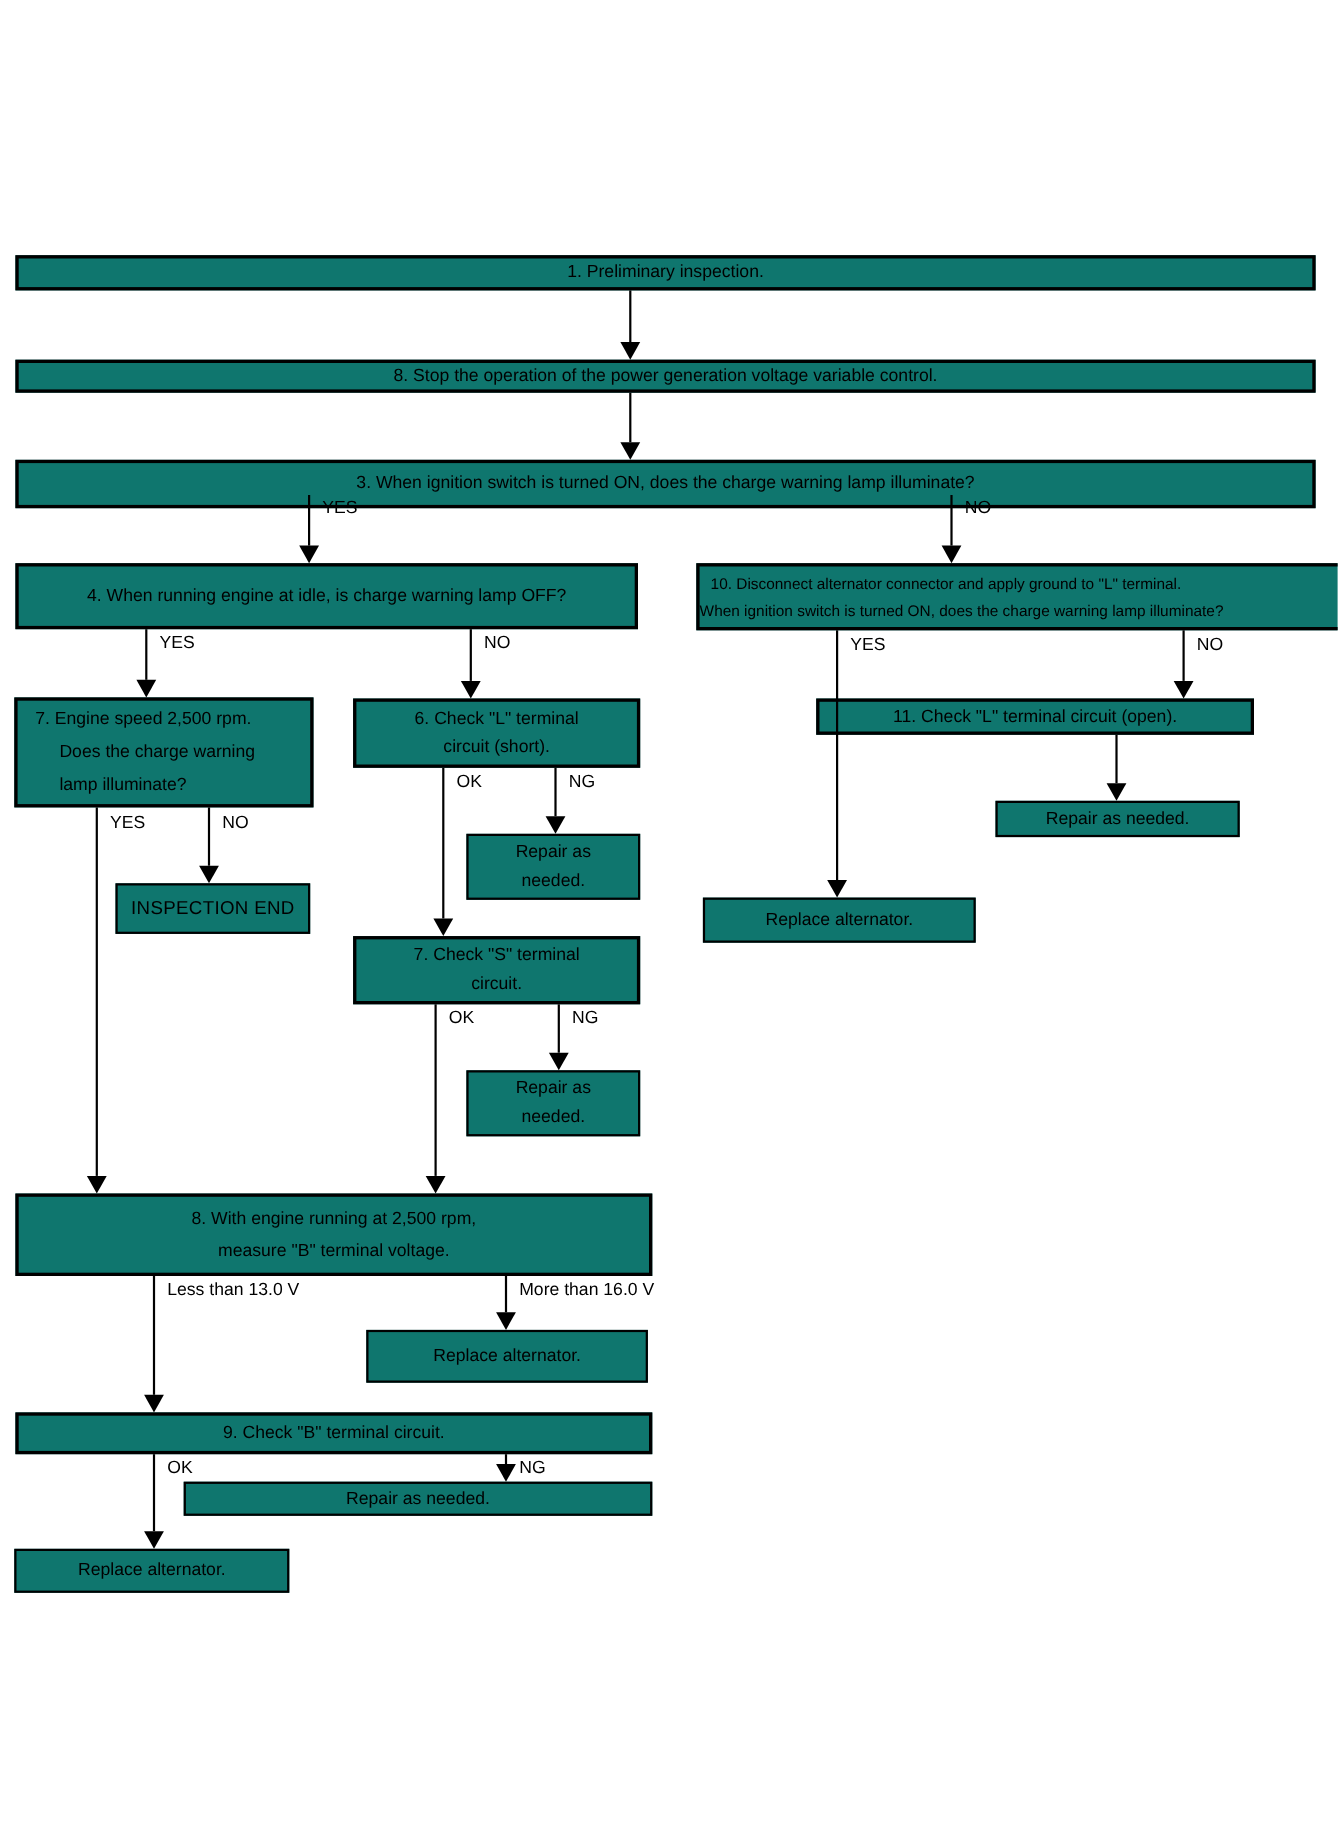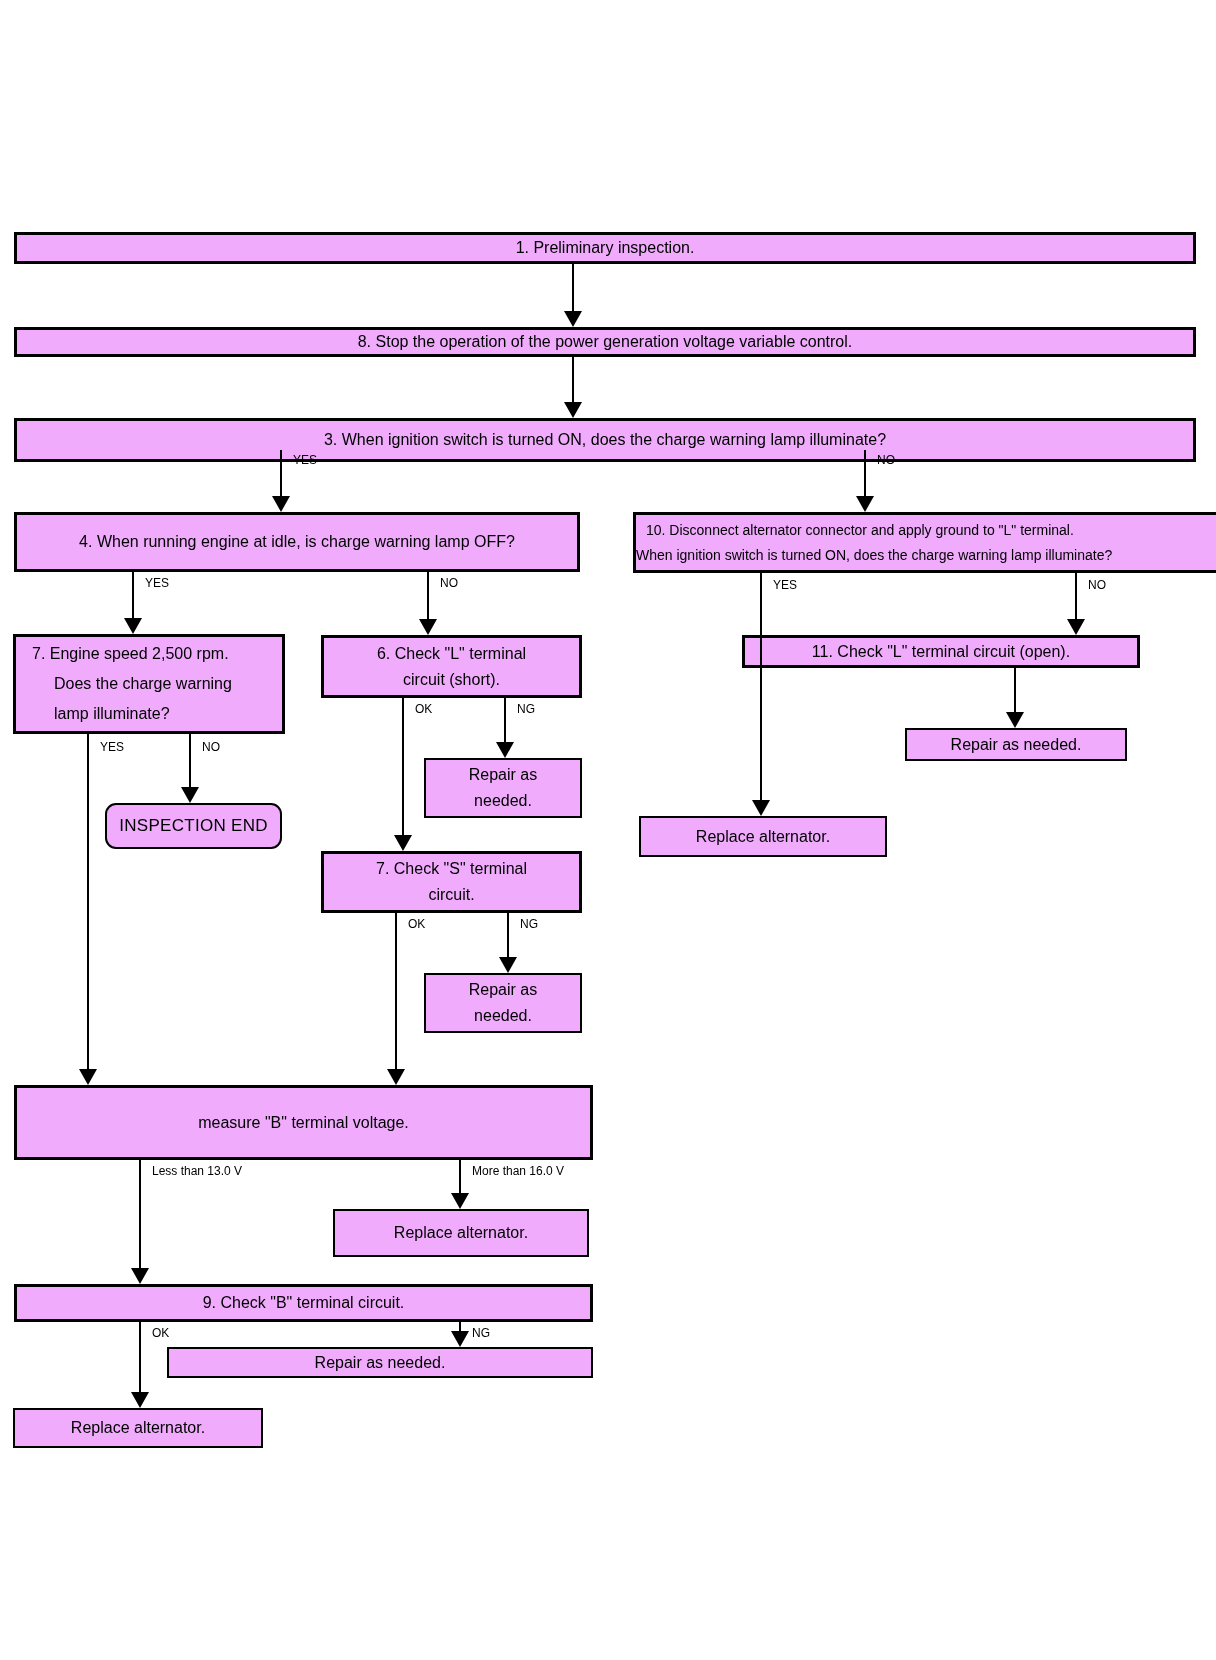--- a/index.html
+++ b/index.html
@@ -6,21 +6,21 @@
   #canvas {
     position: relative;
     width: 1216px;
     height: 1660px;
     background: #ffffff;
     font-family: "Liberation Sans", "DejaVu Sans", sans-serif;
     color: #000;
   }
   .node {
     position: absolute;
-    background: #f0abfc;
+    background: #0f766e;
     border: 2px solid #000;
     box-sizing: border-box;
     display: flex;
     flex-direction: column;
     justify-content: center;
     font-size: 16px;
     line-height: 26px;
   }
   .node.heavy { border-width: 3px; }
   .node.center { text-align: center; }
@@ -32,27 +32,27 @@
   }
   .arrowhead {
     position: absolute;
     width: 0; height: 0;
     border-left: 9px solid transparent;
     border-right: 9px solid transparent;
     border-top: 16px solid #000;
   }
   .elabel {
     position: absolute;
-    font-size: 12px;
+    font-size: 16px;
     white-space: nowrap;
   }
   .indent1 { padding-left: 16px; }
   .indent2 { padding-left: 38px; }
   .small-text { font-size: 14px; line-height: 25px; }
-  .inspend { font-size: 17px; letter-spacing: 0.3px; border-radius: 11px; }
+  .inspend { font-size: 17px; letter-spacing: 0.3px; }
 </style>
 </head>
 <body>
 
 <div id="canvas">
 
   <div class="node heavy center" style="left:14px; top:232px; width:1182px; height:32px;">1. Preliminary inspection.</div>
 
   <div class="node heavy center" style="left:14px; top:327px; width:1182px; height:30px;">8. Stop the operation of the power generation voltage variable control.</div>
 
@@ -82,20 +82,21 @@
     <div class="ln">7. Check "S" terminal</div>
     <div class="ln">circuit.</div>
   </div>
 
   <div class="node center" style="left:424px; top:973px; width:158px; height:60px;">
     <div class="ln">Repair as</div>
     <div class="ln">needed.</div>
   </div>
 
   <div class="node heavy center" style="left:14px; top:1085px; width:579px; height:75px; line-height:29px;">
+    <div class="ln">8. With engine running at 2,500 rpm,</div>
     <div class="ln">measure "B" terminal voltage.</div>
   </div>
 
   <div class="node center" style="left:333px; top:1209px; width:256px; height:48px;">Replace alternator.</div>
 
   <div class="node heavy center" style="left:14px; top:1284px; width:579px; height:38px;">9. Check "B" terminal circuit.</div>
 
   <div class="node center" style="left:167px; top:1347px; width:426px; height:31px;">Repair as needed.</div>
 
   <div class="node center" style="left:13px; top:1408px; width:250px; height:40px;">Replace alternator.</div>

